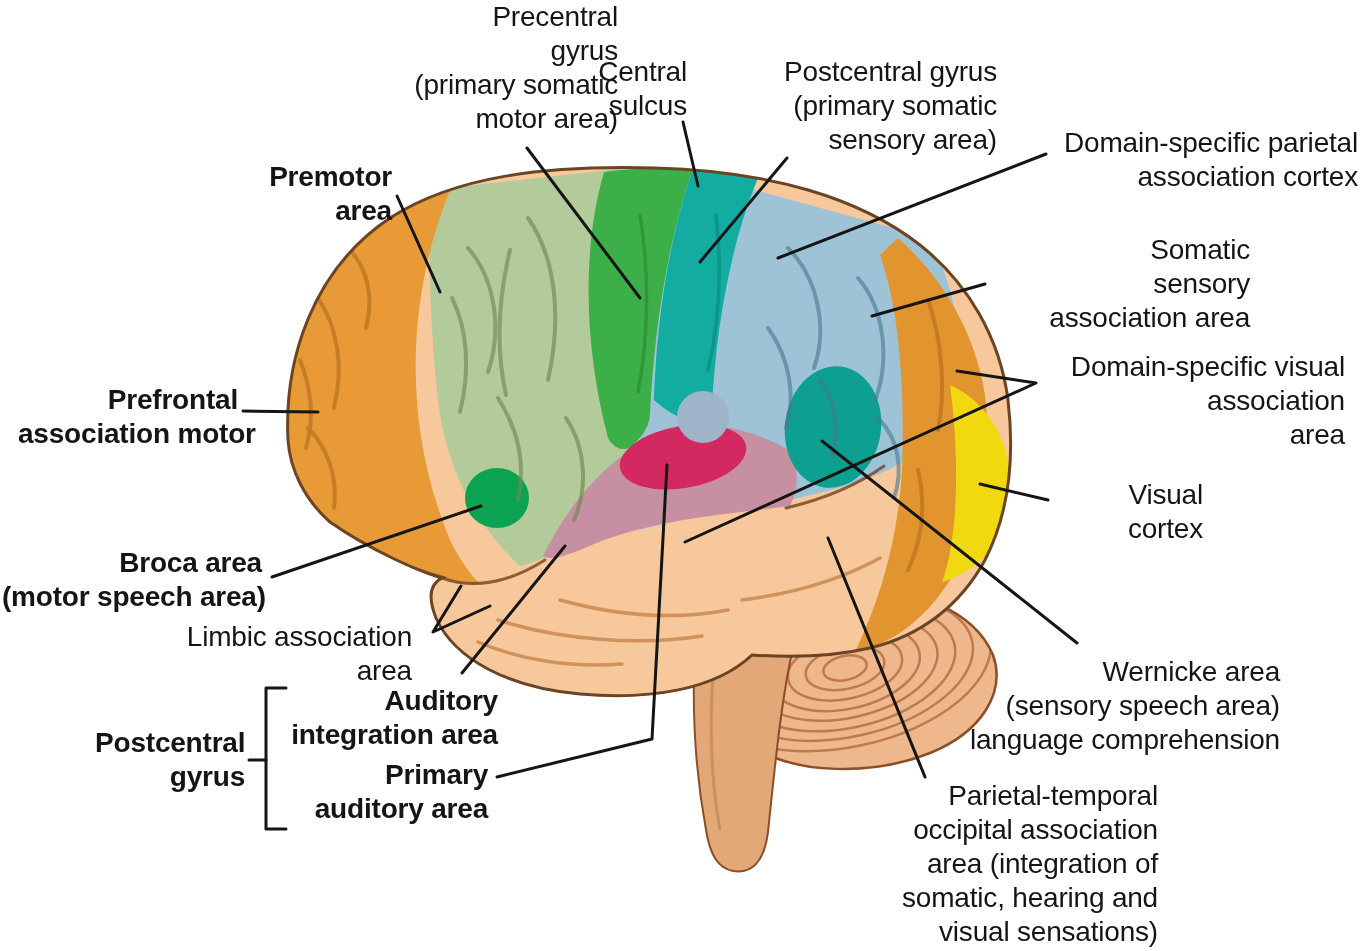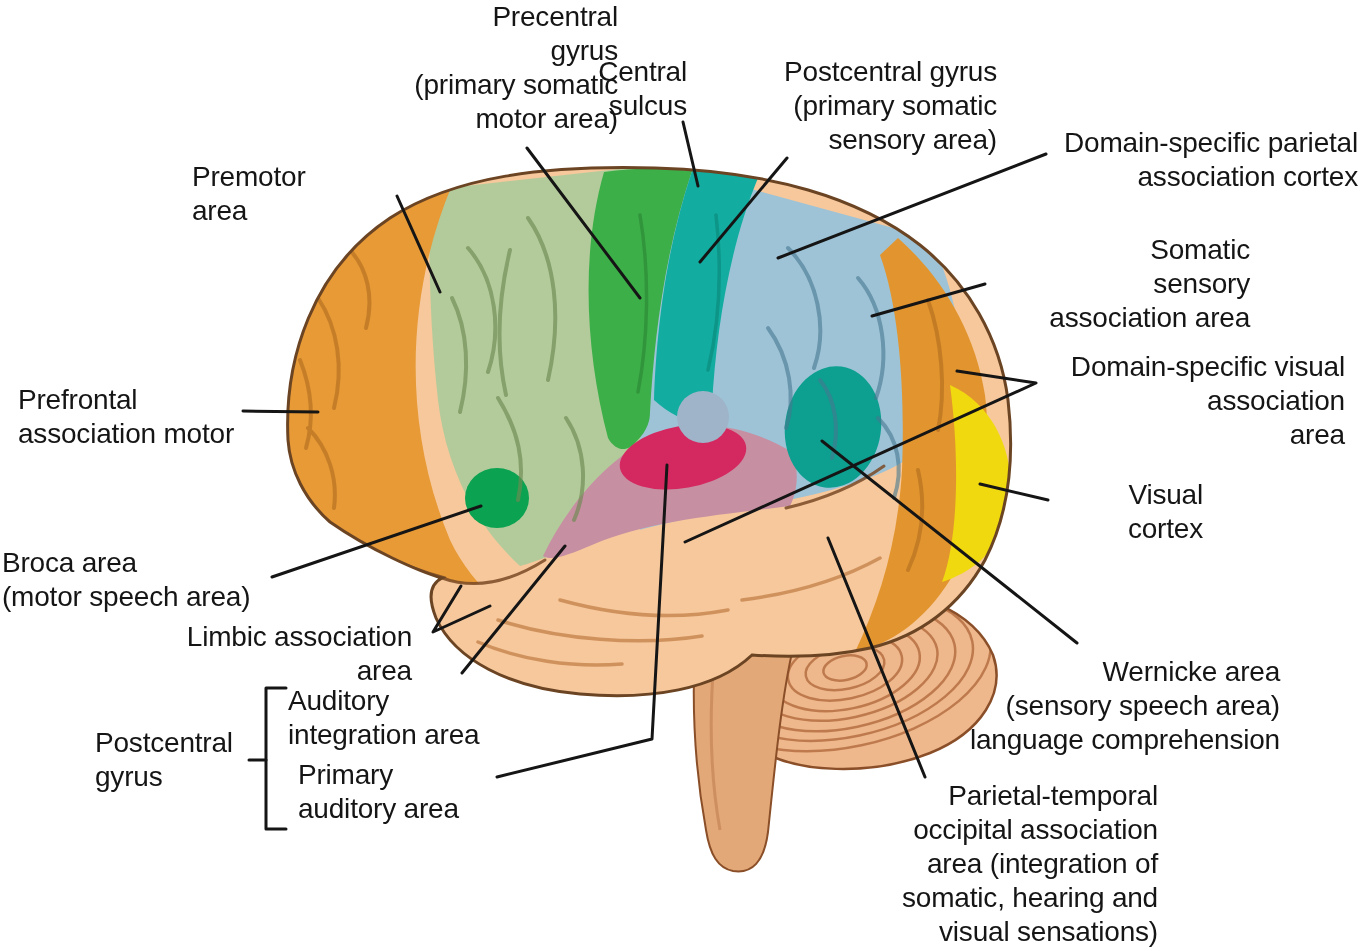--- a/index.html
+++ b/index.html
@@ -13,21 +13,21 @@
   .art{position:absolute;left:0;top:0;width:1362px;height:951px;}
   .lbl{
     position:absolute;
     white-space:pre;
     font-size:28px;
     line-height:34px;
     color:#151515;
     letter-spacing:-0.2px;
   }
   .c{text-align:right;}
-  .r{text-align:left;}
+  .r{text-align:right;font-weight:bold;}
   .l{text-align:right;}
 </style>
 </head>
 <body>
 
 <div class="stage">
 
   <svg class="art" viewBox="0 0 1362 951" xmlns="http://www.w3.org/2000/svg">
     <defs>
       <clipPath id="cerebrumClip">

